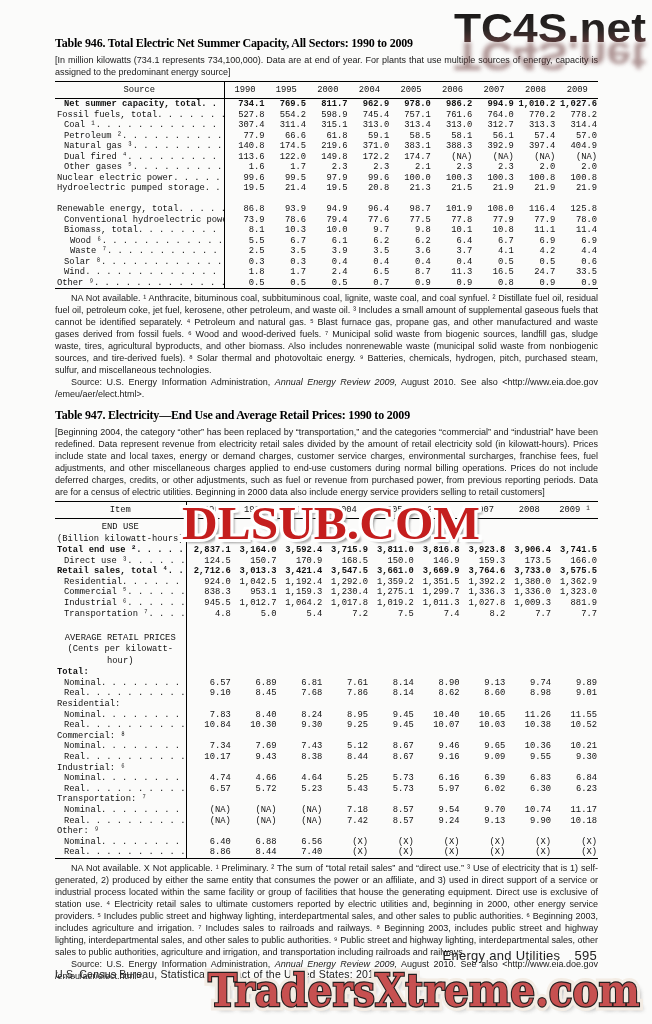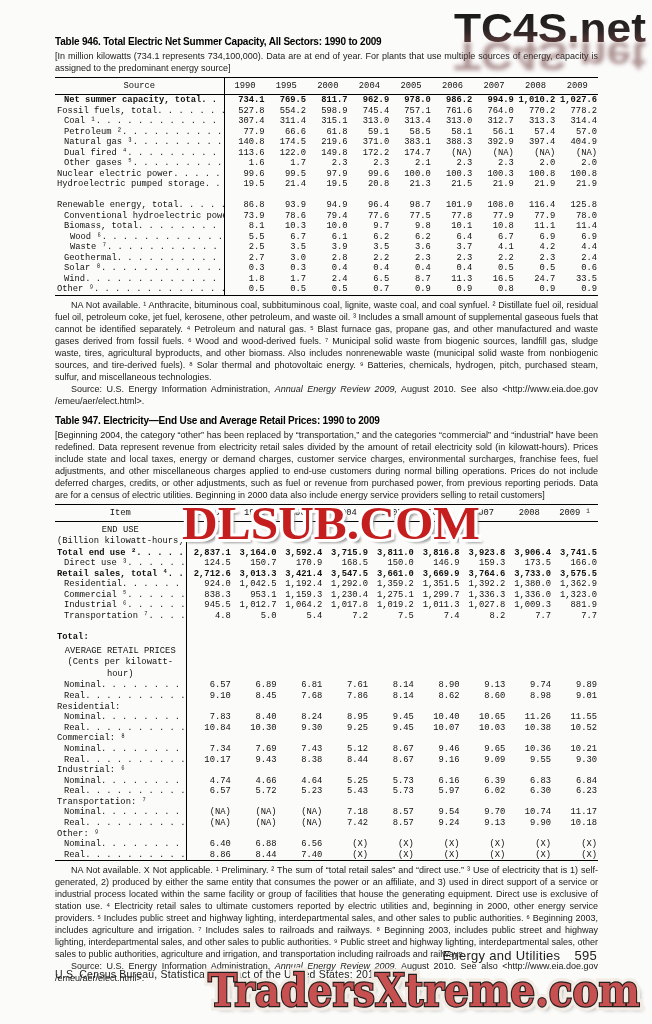--- a/index.html
+++ b/index.html
@@ -4,22 +4,22 @@
 <style>
   * { margin:0; padding:0; box-sizing:border-box; }
   html,body { width:652px; height:1024px; }
   body {
     position:relative; overflow:hidden; background:#fbfbfa;
     font-family:"Liberation Sans","DejaVu Sans",sans-serif; color:#111;
   }
   .page { position:absolute; left:55px; top:36px; width:543px; }
 
   .tbl-title {
-    font-family:Liberation Sans, sans-serif;
-    font-size:10px; font-weight:700; letter-spacing:-0.2px; color:#000;
+    font-family:Liberation Serif, serif;
+    font-size:12px; font-weight:700; letter-spacing:-0.2px; color:#000;
     margin-bottom:3px; white-space:nowrap;
   }
   .bracket {
     font-size:9px; line-height:12px; text-align:justify; color:#1a1a1a;
     margin-bottom:3px;
   }
 
   table { width:100%; border-collapse:collapse; table-layout:fixed;
           font-size:8.8px; color:#111; border-bottom:1.5px solid #000;font-family:Liberation Mono, monospace; }
   thead th { border-top:1.5px solid #000; border-bottom:1px solid #000;
@@ -328,37 +328,20 @@
           <td class="cv">3.5</td>
           <td class="cv">3.6</td>
           <td class="cv">3.7</td>
           <td class="cv">4.1</td>
           <td class="cv">4.2</td>
           <td class="cv">4.4</td>
         </tr>
         <tr>
           <td class="ci i1">
             <div class="lw">
-              <span class="lbl">Geothermal</span>
-              <span class="dots"></span>
-            </div>
-          </td>
-          <td class="cv">2.7</td>
-          <td class="cv">3.0</td>
-          <td class="cv">2.8</td>
-          <td class="cv">2.2</td>
-          <td class="cv">2.3</td>
-          <td class="cv">2.3</td>
-          <td class="cv">2.2</td>
-          <td class="cv">2.3</td>
-          <td class="cv">2.4</td>
-        </tr>
-        <tr>
-          <td class="ci i1">
-            <div class="lw">
               <span class="lbl">Solar ⁸</span>
               <span class="dots"></span>
             </div>
           </td>
           <td class="cv">0.3</td>
           <td class="cv">0.3</td>
           <td class="cv">0.4</td>
           <td class="cv">0.4</td>
           <td class="cv">0.4</td>
           <td class="cv">0.4</td>
@@ -551,41 +534,41 @@
           <td class="cv">7.4</td>
           <td class="cv">8.2</td>
           <td class="cv">7.7</td>
           <td class="cv">7.7</td>
         </tr>
         <tr class="gap">
           <td class="ci"></td>
           <td colspan="9"></td>
         </tr>
         <tr>
+          <td class="ci sec" rowspan="1" style="height: 26px;">
+            <div>AVERAGE RETAIL PRICES</div>
+            <div>(Cents per kilowatt-hour)</div>
+          </td>
+          <td colspan="9" style="height: 26px;"></td>
+        </tr>
+        <tr>
           <td class="ci i0 b">
             <div class="lw">
               <span class="lbl">Total:</span>
             </div>
           </td>
           <td class="cv b"></td>
           <td class="cv b"></td>
           <td class="cv b"></td>
           <td class="cv b"></td>
           <td class="cv b"></td>
           <td class="cv b"></td>
           <td class="cv b"></td>
           <td class="cv b"></td>
           <td class="cv b"></td>
-        </tr>
-        <tr>
-          <td class="ci sec" rowspan="1" style="height: 26px;">
-            <div>AVERAGE RETAIL PRICES</div>
-            <div>(Cents per kilowatt-hour)</div>
-          </td>
-          <td colspan="9" style="height: 26px;"></td>
         </tr>
         <tr>
           <td class="ci i1">
             <div class="lw">
               <span class="lbl">Nominal</span>
               <span class="dots"></span>
             </div>
           </td>
           <td class="cv">6.57</td>
           <td class="cv">6.89</td>

